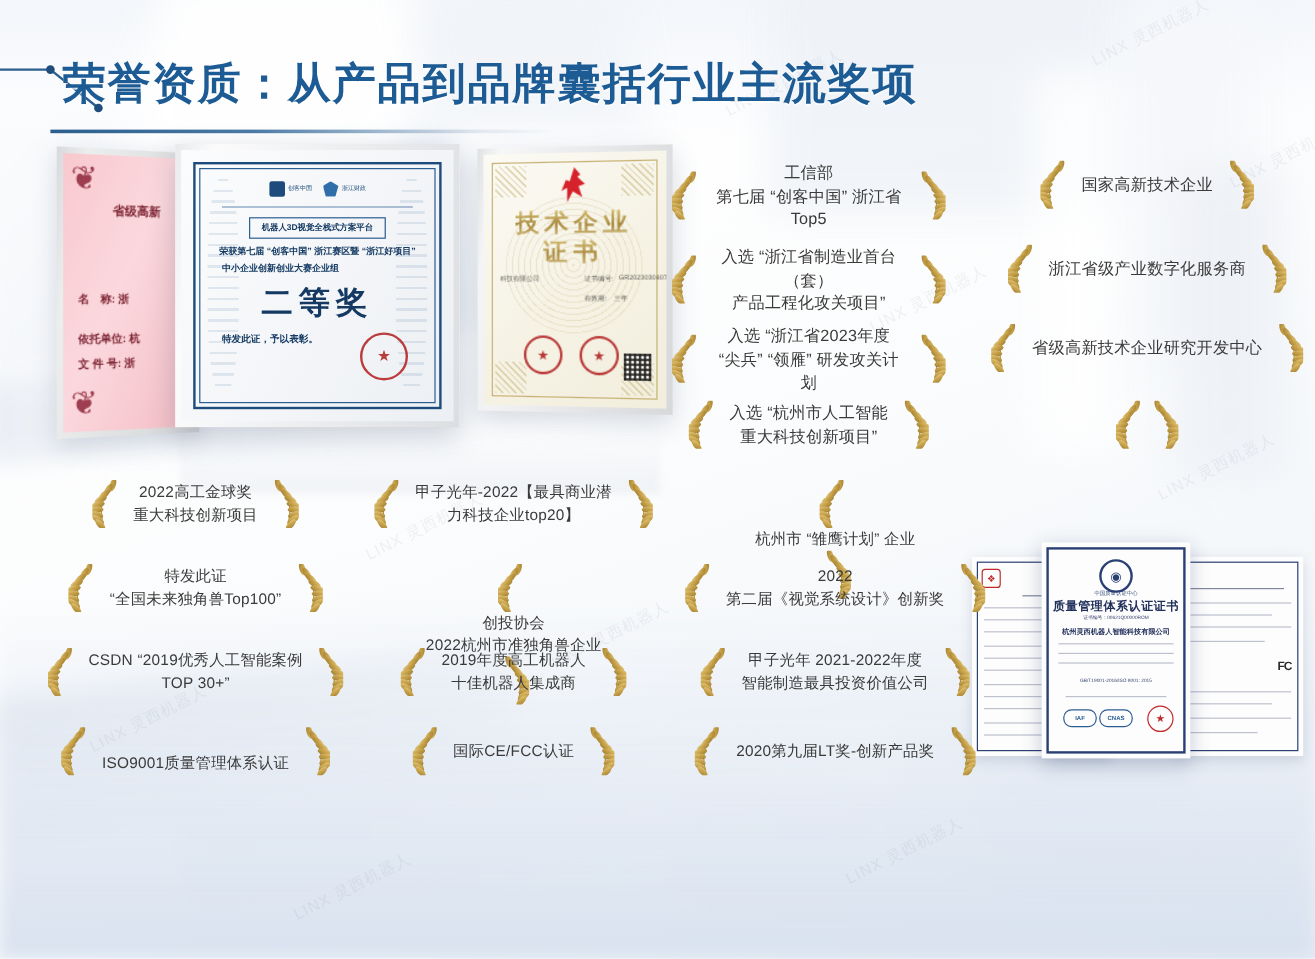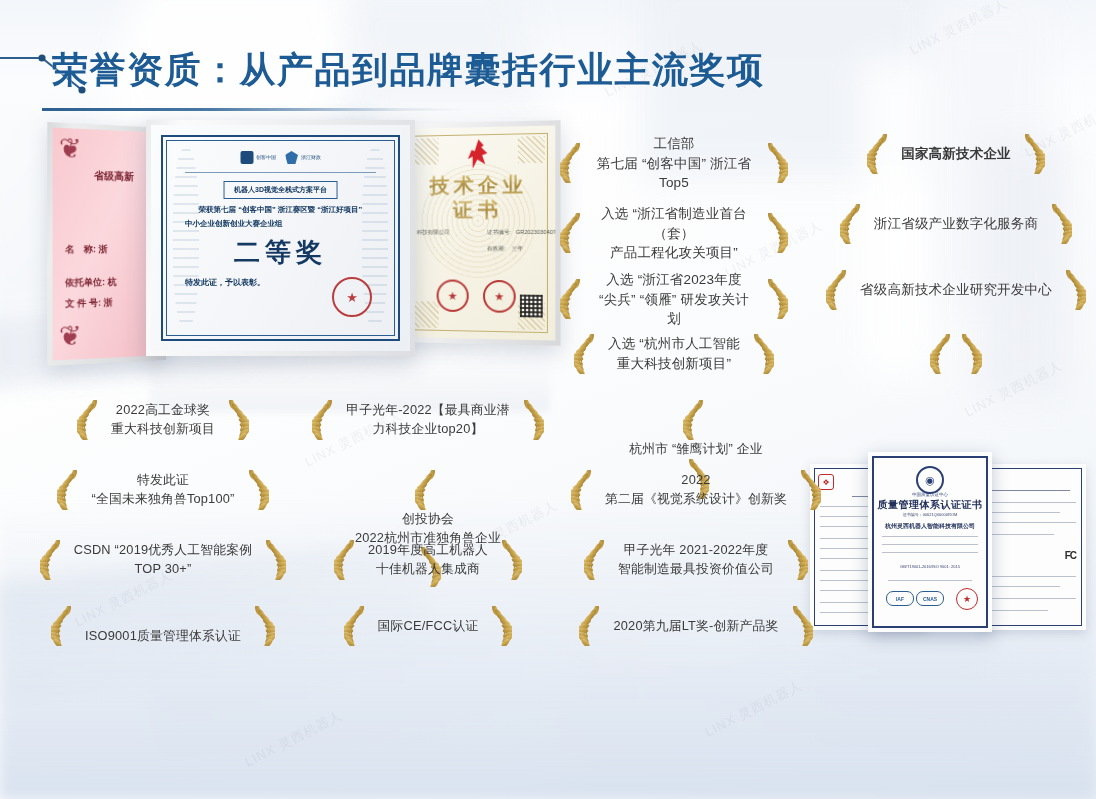--- a/index.html
+++ b/index.html
@@ -56,21 +56,21 @@
   #cert-pink{left:48px;top:128px;width:118px;height:232px;
     background:linear-gradient(100deg,#d8d9db 0%,#eceded 16%,#d3d4d6 100%);
     transform:perspective(700px) rotateY(17deg);transform-origin:right center;}
   #cert-pink .inner{background:linear-gradient(115deg,#f8c9cf 0%,#fbd8dd 45%,#f3bcc4 100%);}
   .pink-corner{position:absolute;width:34px;height:34px;color:#8e2438;font-size:26px;line-height:30px;opacity:.85;}
   #cert-pink .ptext{position:absolute;left:40px;top:38px;color:#7d2332;font-weight:bold;font-size:10px;white-space:nowrap;}
   #cert-pink .pline{position:absolute;left:12px;color:#7d2332;font-weight:bold;font-size:9px;white-space:nowrap;}
   
   #cert-blue{left:146px;top:120px;width:237px;height:236px;
     background:linear-gradient(100deg,#e9eaec 0%,#fbfbfc 12%,#dcdee1 100%);
-    box-shadow:0 8px 22px rgba(50,70,100,.22);padding-left:32px;}
+    box-shadow:0 8px 22px rgba(50,70,100,.22);}
   #cert-blue .inner{background:linear-gradient(120deg,#fbfcfd 0%,#f3f5f8 55%,#eceff3 100%);}
   .blue-frame{position:absolute;inset:10px;border:2px solid #1d4c7c;}
   .blue-frame2{position:absolute;inset:15px;border:1px solid #2a5d92;}
   .cb-logos{position:absolute;left:50%;top:26px;transform:translateX(-50%);display:flex;gap:9px;align-items:center;}
   .cb-logo{display:flex;align-items:center;gap:3px;}
   .cb-mark{width:13px;height:13px;background:#1d4c7c;border-radius:2px;}
   .cb-mark.b{background:#2f6ea8;clip-path:polygon(0 30%,50% 0,100% 30%,80% 100%,20% 100%);border-radius:0;}
   .cb-lt{font-size:5px;color:#1d4c7c;line-height:1.15;white-space:nowrap;}
   .cb-divider{position:absolute;left:34px;right:34px;top:47px;height:1px;background:#2a5d92;opacity:.6;}
   .cb-box{position:absolute;left:50%;top:56px;transform:translateX(-50%);
@@ -346,21 +346,21 @@
             <ellipse cx="9.8" cy="12.3" rx="5.6" ry="2.5" fill="url(#gg)" transform="rotate(-42.0 9.8 12.3)"></ellipse>
             <ellipse cx="6.9" cy="16.4" rx="5.6" ry="2.5" fill="url(#gg)" transform="rotate(-27.0 6.9 16.4)"></ellipse>
             <ellipse cx="4.8" cy="20.5" rx="5.6" ry="2.5" fill="url(#gg)" transform="rotate(-12.0 4.8 20.5)"></ellipse>
             <ellipse cx="3.7" cy="24.6" rx="5.6" ry="2.5" fill="url(#gg)" transform="rotate(3.0 3.7 24.6)"></ellipse>
             <ellipse cx="3.6" cy="28.8" rx="5.6" ry="2.5" fill="url(#gg)" transform="rotate(18.0 3.6 28.8)"></ellipse>
             <ellipse cx="4.6" cy="32.9" rx="5.6" ry="2.5" fill="url(#gg)" transform="rotate(33.0 4.6 32.9)"></ellipse>
             <ellipse cx="6.5" cy="37.0" rx="5.6" ry="2.5" fill="url(#gg)" transform="rotate(48.0 6.5 37.0)"></ellipse>
           </svg>
         </span>
       </div>
-      <div class="award" style="left: 262px; top: 16px; width: 268px; position: absolute; font-weight: bold;">
+      <div class="award" style="left: 262px; top: 16px; width: 268px; position: absolute;">
         <span class="laurel">
           <svg viewBox="0 0 26 40" preserveAspectRatio="xMidYMid meet">
             <defs>
               <linearGradient id="gg" x1="0" y1="0" x2="1" y2="1">
                 <stop offset="0%" stop-color="#e8d08a"></stop>
                 <stop offset="45%" stop-color="#c9a44c"></stop>
                 <stop offset="100%" stop-color="#9c7a2e"></stop>
               </linearGradient>
             </defs>
             <path d="M19 2 C9 9, 5 22, 9 37" fill="none" stroke="#b08f3c" stroke-width="1.1"></path>

